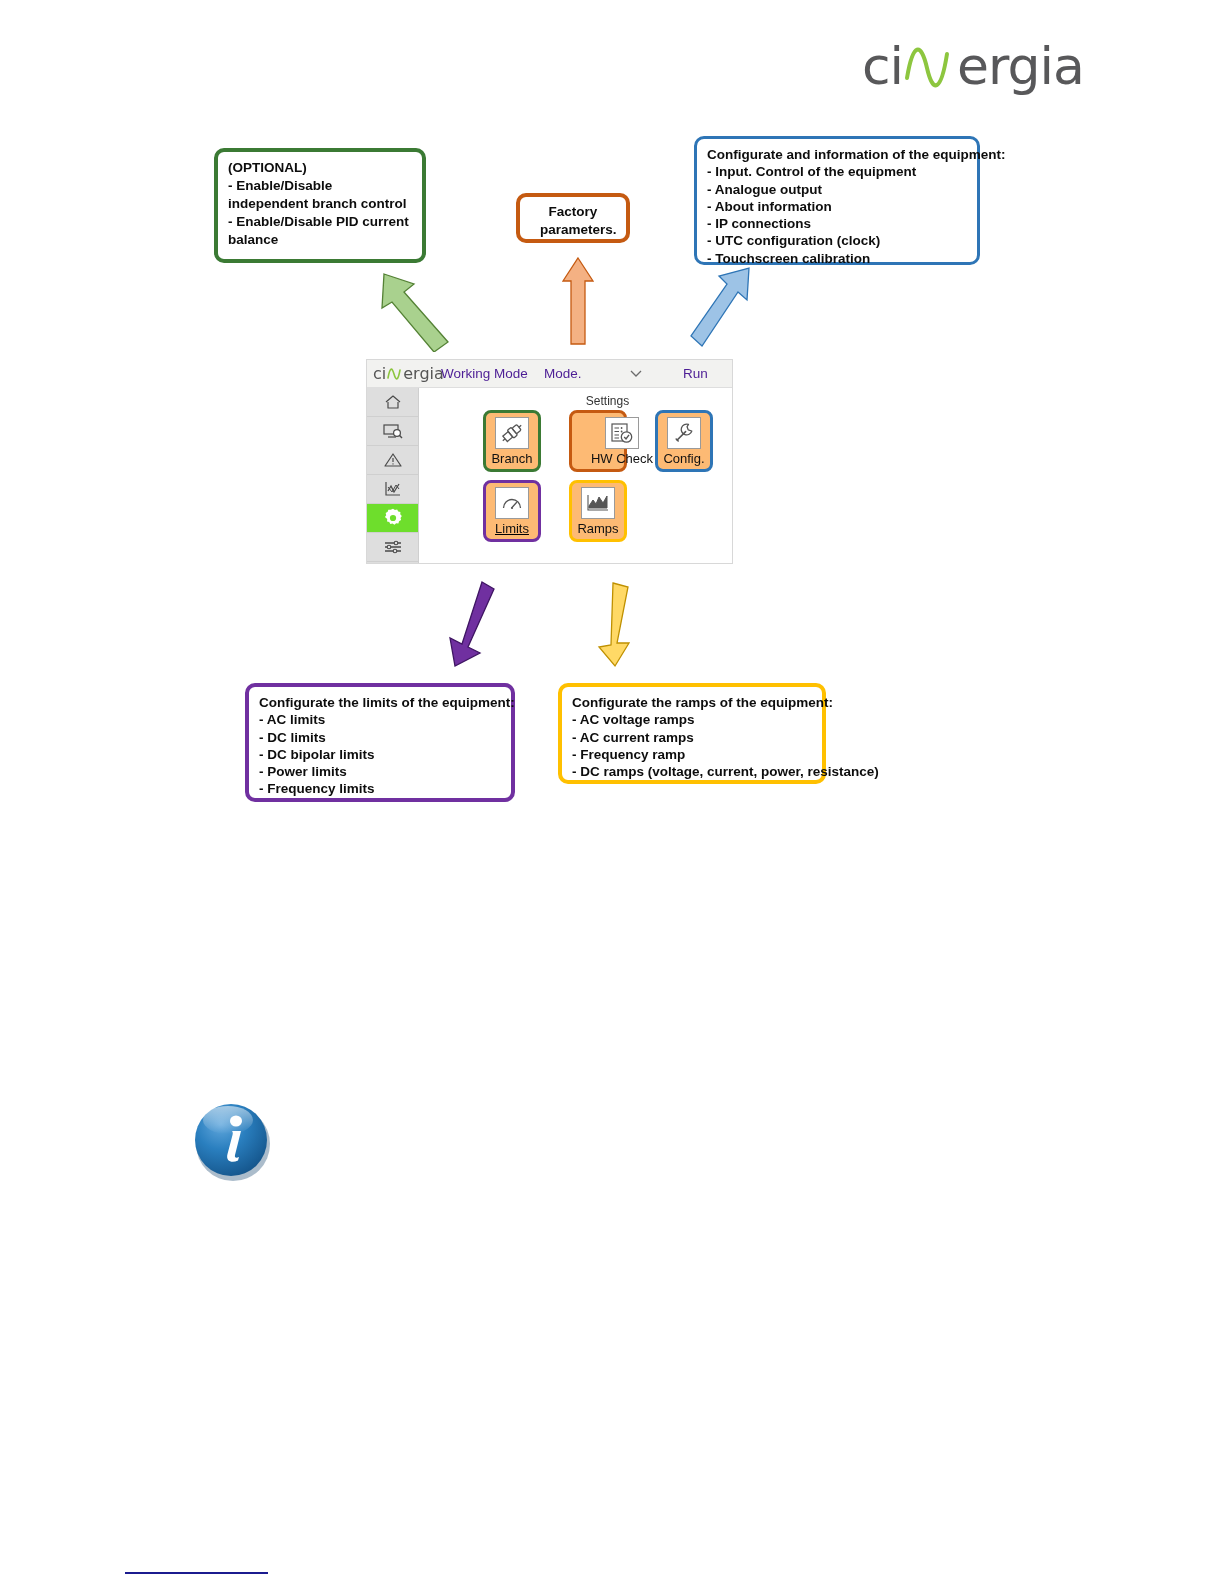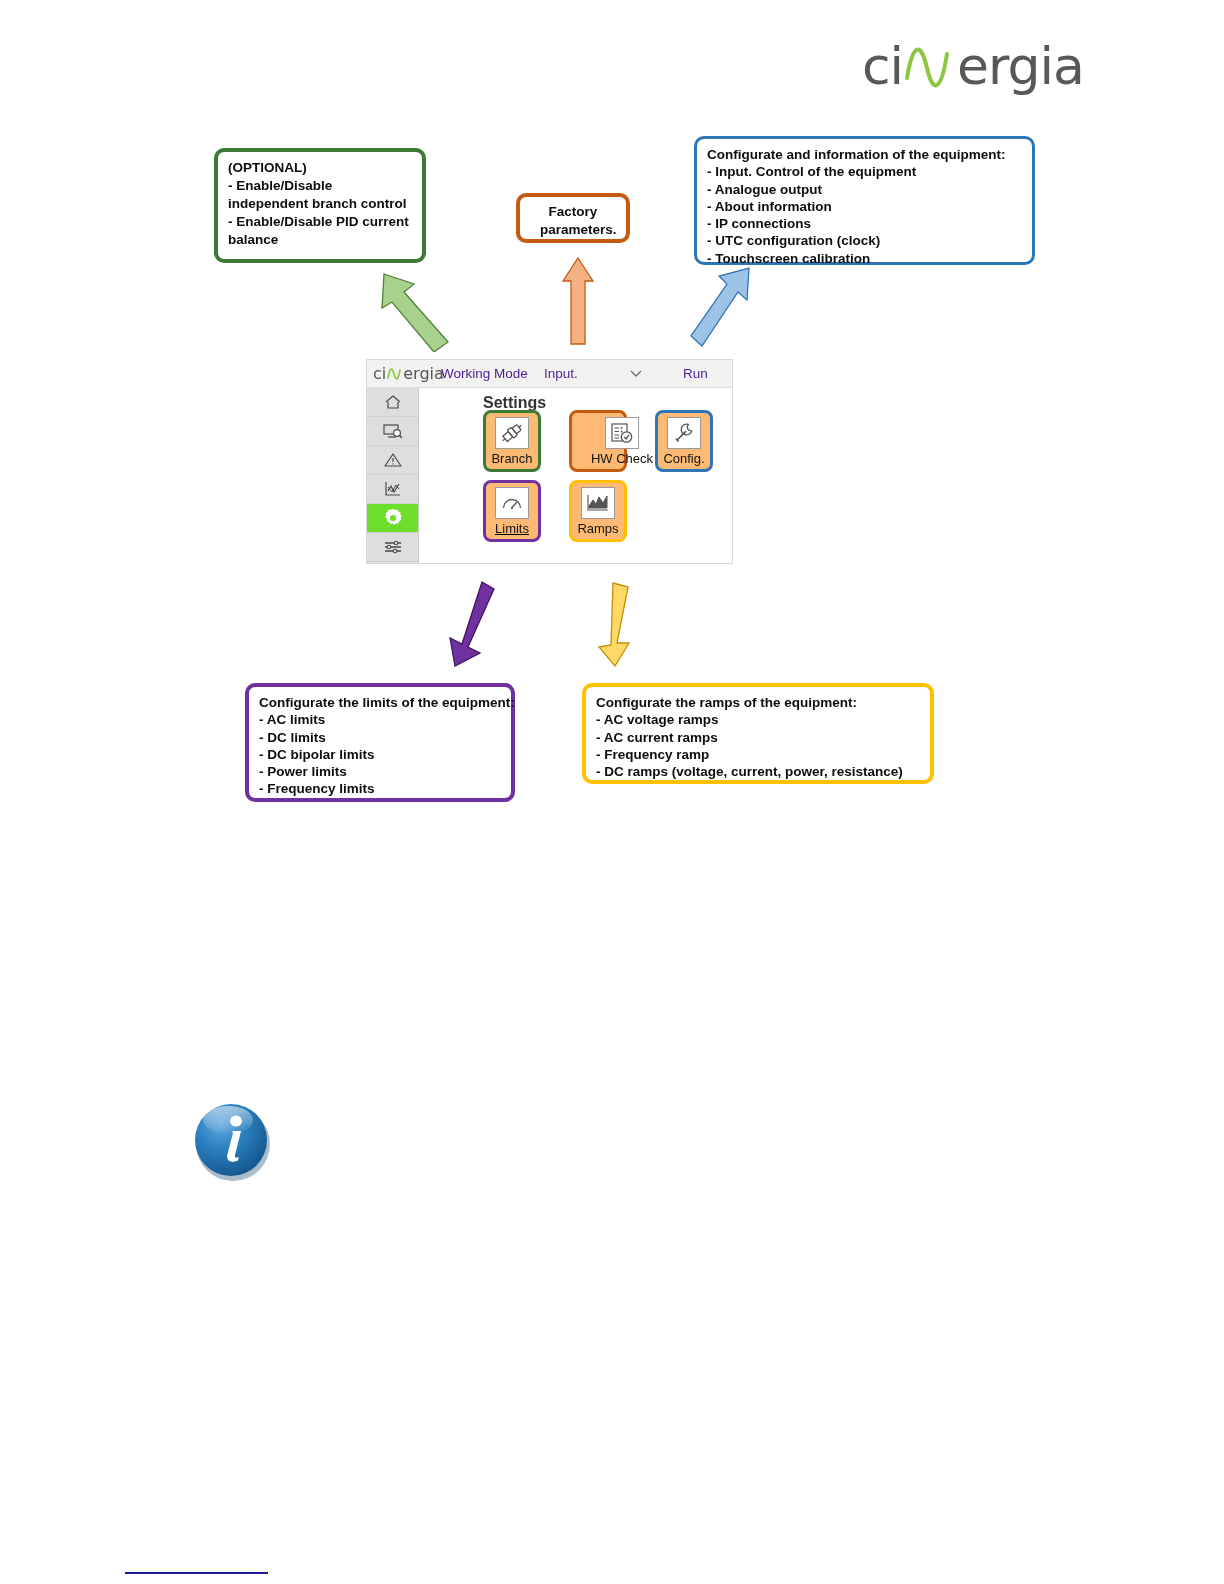--- a/index.html
+++ b/index.html
@@ -60,21 +60,21 @@
     width: 52px; background: #dedede; display: flex; flex-direction: column;
     border-right: 1px solid #cfcfcf;
   }
   .side-item {
     height: 29px; display: flex; align-items: center; justify-content: center;
     border-bottom: 1px solid #cfcfcf;
   }
   .side-item.active { background: #6ede2c; }
 
   #content { flex: 1; position: relative; background: #ffffff; padding: 6px 0 0 8px; }
-  #settings-label { font-size: 16px; color: #333; font-weight: bold; margin-left: 56px; }
+  #settings-label { font-size: 12px; color: #333; font-weight: normal; margin-left: 56px; text-align: center; }
 
   .tiles { position: absolute; left: 64px; top: 22px; }
   .tile-row { display: flex; margin-bottom: 8px; }
   .tile {
     width: 58px; height: 62px; border-radius: 8px; border: 3px solid #888;
     background: #fdba74; margin-right: 28px;
     display: flex; flex-direction: column; align-items: center; justify-content: flex-start;
     padding-top: 4px;
   }
   .tile-icon {
@@ -112,40 +112,40 @@
     <div class="line">(OPTIONAL)</div>
     <div class="line">- Enable/Disable independent branch control</div>
     <div class="line">- Enable/Disable PID current balance</div>
   </div>
 
   <div class="callout" id="callout-hwcheck" style="left:516px; top:193px; width:114px; height:50px; border-width:4px; border-color:#C55A11; font-size:13.5px; line-height:1.35; text-align:center; padding:6px 20px;">
     <div class="line">Factory</div>
     <div class="line">parameters.</div>
   </div>
 
-  <div class="callout" id="callout-config" style="left:694px; top:136px; width:341px; height:129px; border-width:3px; border-color:#2E75B6; font-size:13.5px; line-height:1.28;">
+  <div class="callout" id="callout-config" style="left:694px; top:136px; width:286px; height:129px; border-width:3px; border-color:#2E75B6; font-size:13.5px; line-height:1.28;">
     <div class="line">Configurate and information of the equipment:</div>
     <div class="line">- Input. Control of the equipment</div>
     <div class="line">- Analogue output</div>
     <div class="line">- About information</div>
     <div class="line">- IP connections</div>
     <div class="line">- UTC configuration (clock)</div>
     <div class="line">- Touchscreen calibration</div>
   </div>
 
   <div class="callout" id="callout-limits" style="left:245px; top:683px; width:270px; height:119px; border-width:4px; border-color:#7030A0; font-size:13.5px; line-height:1.28;">
     <div class="line">Configurate the limits of the equipment:</div>
     <div class="line">- AC limits</div>
     <div class="line">- DC limits</div>
     <div class="line">- DC bipolar limits</div>
     <div class="line">- Power limits</div>
     <div class="line">- Frequency limits</div>
   </div>
 
-  <div class="callout" id="callout-ramps" style="left:582px; top:683px; width:352px; height:101px; border-width:4px; border-color:#FFC000; font-size:13.5px; line-height:1.28;">
+  <div class="callout" id="callout-ramps" style="left:558px; top:683px; width:268px; height:101px; border-width:4px; border-color:#FFC000; font-size:13.5px; line-height:1.28;">
     <div class="line">Configurate the ramps of the equipment:</div>
     <div class="line">- AC voltage ramps</div>
     <div class="line">- AC current ramps</div>
     <div class="line">- Frequency ramp</div>
     <div class="line">- DC ramps (voltage, current, power, resistance)</div>
   </div>
 
   <svg class="arrow" style="left:378px; top:262px;" width="80" height="90" viewBox="0 0 80 90">
     <polygon points="6,12 36,22 26,30 70,80 56,90 14,40 4,46" fill="#A9D18E" stroke="#548235" stroke-width="1.3"></polygon>
   </svg>
@@ -170,21 +170,21 @@
 
     <div id="topbar">
       <span class="tb-logo">
         <span class="tb-logo-text">ci</span>
         <svg width="17" height="18" viewBox="0 0 17 18">
           <path d="M2 13 C 4 2, 6 2, 8 9 C 10 16, 12 16, 14 5" fill="none" stroke="#8DC63F" stroke-width="1.6" stroke-linecap="round"></path>
         </svg>
         <span class="tb-logo-text">ergia</span>
       </span>
       <span class="tb-item" id="tb-workmode">Working Mode</span>
-      <span class="tb-item" id="tb-value">Input.</span>
+      <span class="tb-item" id="tb-value">Mode.</span>
       <svg id="tb-chev" width="14" height="14" viewBox="0 0 14 14">
         <path d="M2 4 L7 9 L12 4" fill="none" stroke="#6b6b6b" stroke-width="1.3"></path>
       </svg>
       <span class="tb-item" id="tb-run">Run</span>
     </div>
 
     <div id="body-row">
 
       <div id="sidebar">
         <div class="side-item">

